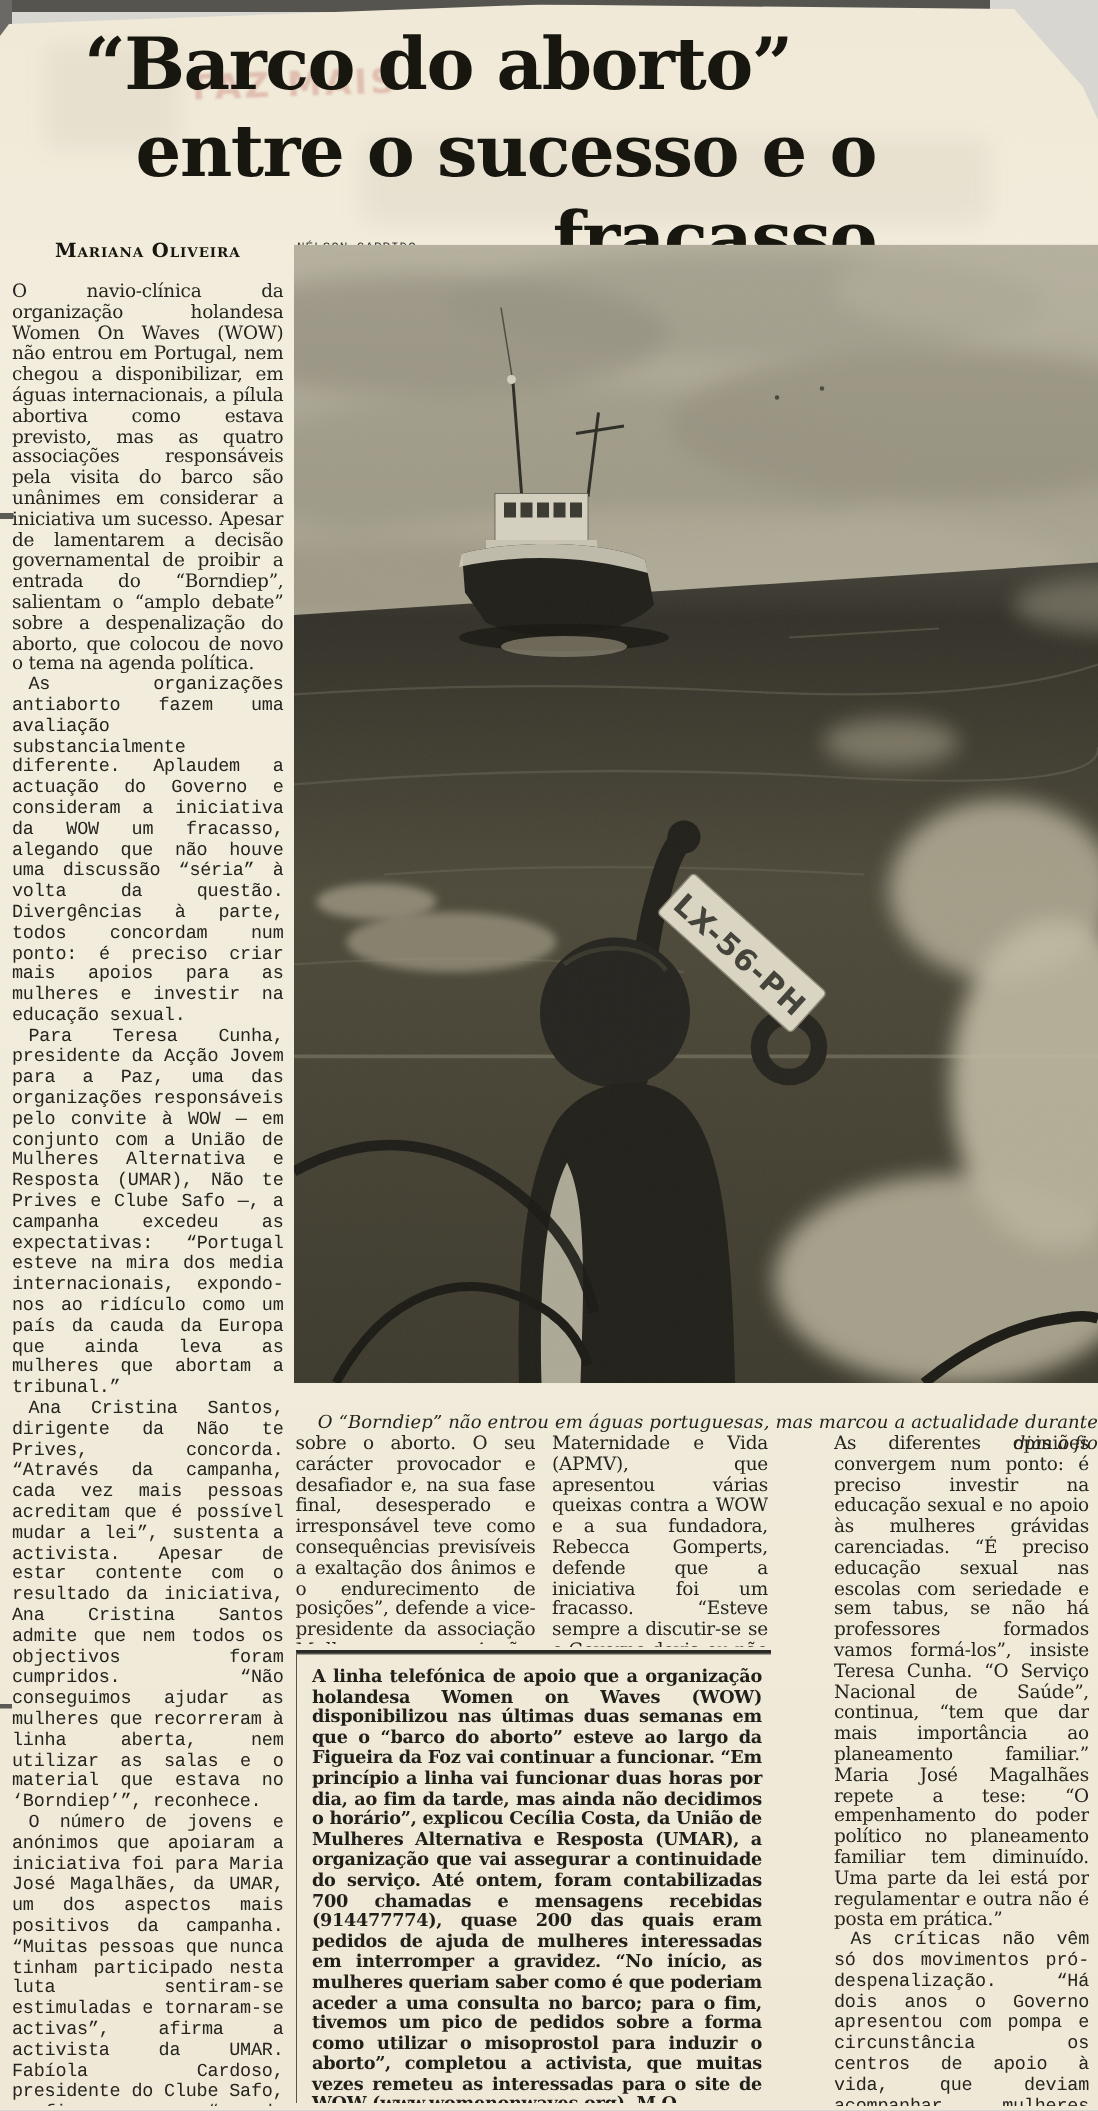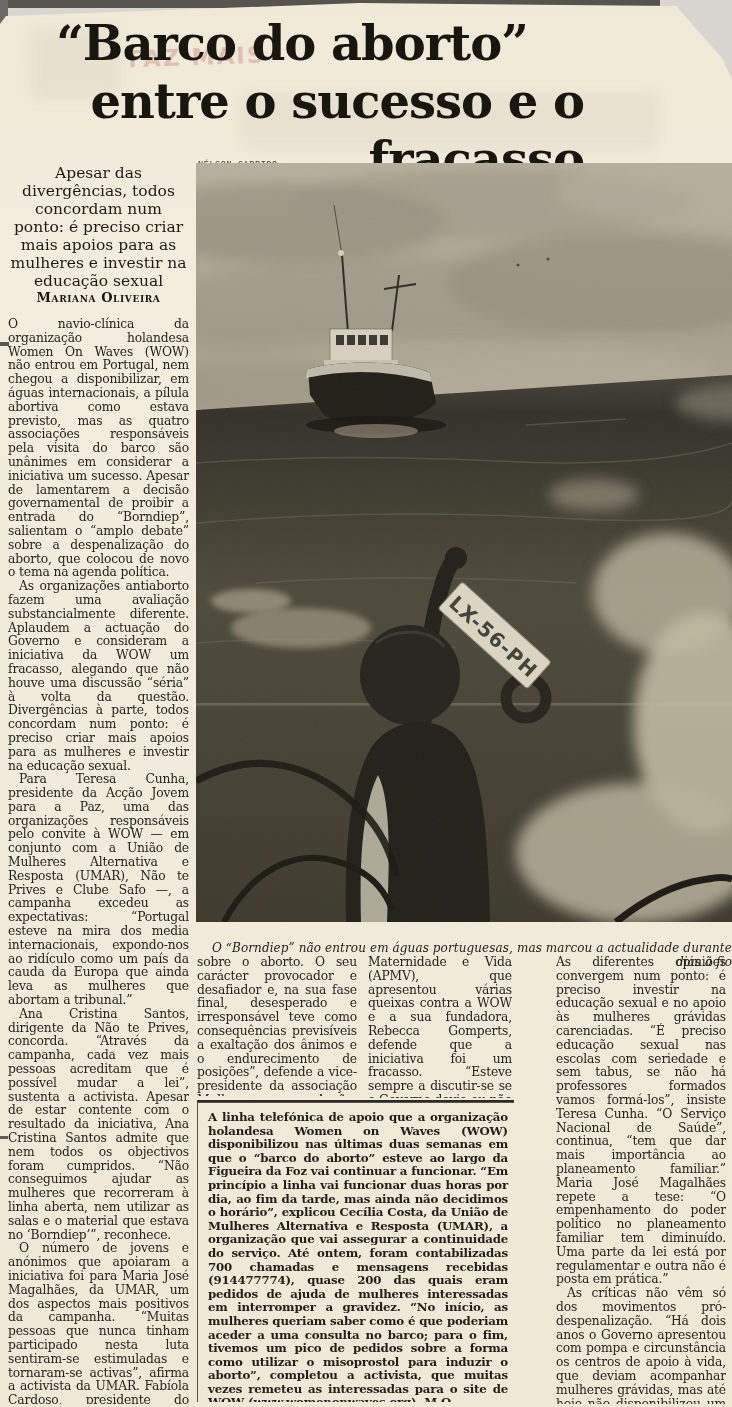--- a/index.html
+++ b/index.html
@@ -20,21 +20,21 @@
   .ghost-blob{position:absolute;background:rgba(110,105,90,0.07);filter:blur(7px);border-radius:10px;}
 
   .headline{position:absolute;left:0;top:14px;width:584px;text-align:center;
             color:#17160f;font-weight:bold;line-height:58px;font-size:48px;letter-spacing:-1px;}
   .photo-credit{position:absolute;left:198px;top:160px;
                 font-family:Liberation Mono, monospace;
                 font-size:8.5px;letter-spacing:0.6px;color:#3c3b35;}
 
   .col{position:absolute;overflow:hidden;color:#26241e;}
   .col p{margin:0;font-size:12.3px;line-height:13.8px;text-align:justify;letter-spacing:-0.15px;}
-  .col p + p{text-indent:11px;}
+  .col p + p{text-indent:11px;font-family:Liberation Mono, monospace;}
   #col1{left:8px;top:160px;width:181px;height:1244px;}
   .standfirst{font-size:15.5px;line-height:18px;text-align:center;color:#1e1c16;
               margin:4px 2px 0 2px;}
   .byline{text-align:center;font-weight:bold;font-variant:small-caps;
           font-size:13px;letter-spacing:0.6px;color:#17160f;}
   .body-start{margin-top:13px;}
   #col2{left:197px;top:956px;width:160px;height:140px;}
   #col3{left:368px;top:956px;width:144px;height:142px;}
   #col4{left:556px;top:956px;width:170px;height:448px;}
 
@@ -66,21 +66,20 @@
     <div class="tear-mark" style="left:0;top:1136px;width:8px;height:3px;"></div>
 
     <h1 class="headline" style="margin:0;">
       <span style="display:block;">“Barco do aborto”</span>
       <span style="display:block;text-align:right;">entre o sucesso e o fracasso</span>
     </h1>
 
     <div class="photo-credit">NÉLSON GARRIDO</div>
 
     <div class="col" id="col1">
-      <div class="standfirst">Apesar das divergências, todos concordam num ponto: é preciso criar mais apoios para as mulheres e investir na educação sexual</div>
       <div class="byline">Mariana Oliveira</div>
       <div class="body-start">
         <p>O navio-clínica da organização holandesa Women On Waves (WOW) não entrou em Portugal, nem chegou a disponibilizar, em águas internacionais, a pílula abortiva como estava previsto, mas as quatro associações responsáveis pela visita do barco são unânimes em considerar a iniciativa um sucesso. Apesar de lamentarem a decisão governamental de proibir a entrada do “Borndiep”, salientam o “amplo debate” sobre a despenalização do aborto, que colocou de novo o tema na agenda política.</p>
         <p>As organizações antiaborto fazem uma avaliação substancialmente diferente. Aplaudem a actuação do Governo e consideram a iniciativa da WOW um fracasso, alegando que não houve uma discussão “séria” à volta da questão. Divergências à parte, todos concordam num ponto: é preciso criar mais apoios para as mulheres e investir na educação sexual.</p>
         <p>Para Teresa Cunha, presidente da Acção Jovem para a Paz, uma das organizações responsáveis pelo convite à WOW — em conjunto com a União de Mulheres Alternativa e Resposta (UMAR), Não te Prives e Clube Safo —, a campanha excedeu as expectativas: “Portugal esteve na mira dos media internacionais, expondo-nos ao ridículo como um país da cauda da Europa que ainda leva as mulheres que abortam a tribunal.”</p>
         <p>Ana Cristina Santos, dirigente da Não te Prives, concorda. “Através da campanha, cada vez mais pessoas acreditam que é possível mudar a lei”, sustenta a activista. Apesar de estar contente com o resultado da iniciativa, Ana Cristina Santos admite que nem todos os objectivos foram cumpridos. “Não conseguimos ajudar as mulheres que recorreram à linha aberta, nem utilizar as salas e o material que estava no ‘Borndiep’”, reconhece.</p>
         <p>O número de jovens e anónimos que apoiaram a iniciativa foi para Maria José Magalhães, da UMAR, um dos aspectos mais positivos da campanha. “Muitas pessoas que nunca tinham participado nesta luta sentiram-se estimuladas e tornaram-se activas”, afirma a activista da UMAR. Fabíola Cardoso, presidente do Clube Safo, confirma a “grande solidariedade”.</p>
 
       </div>
     </div>

